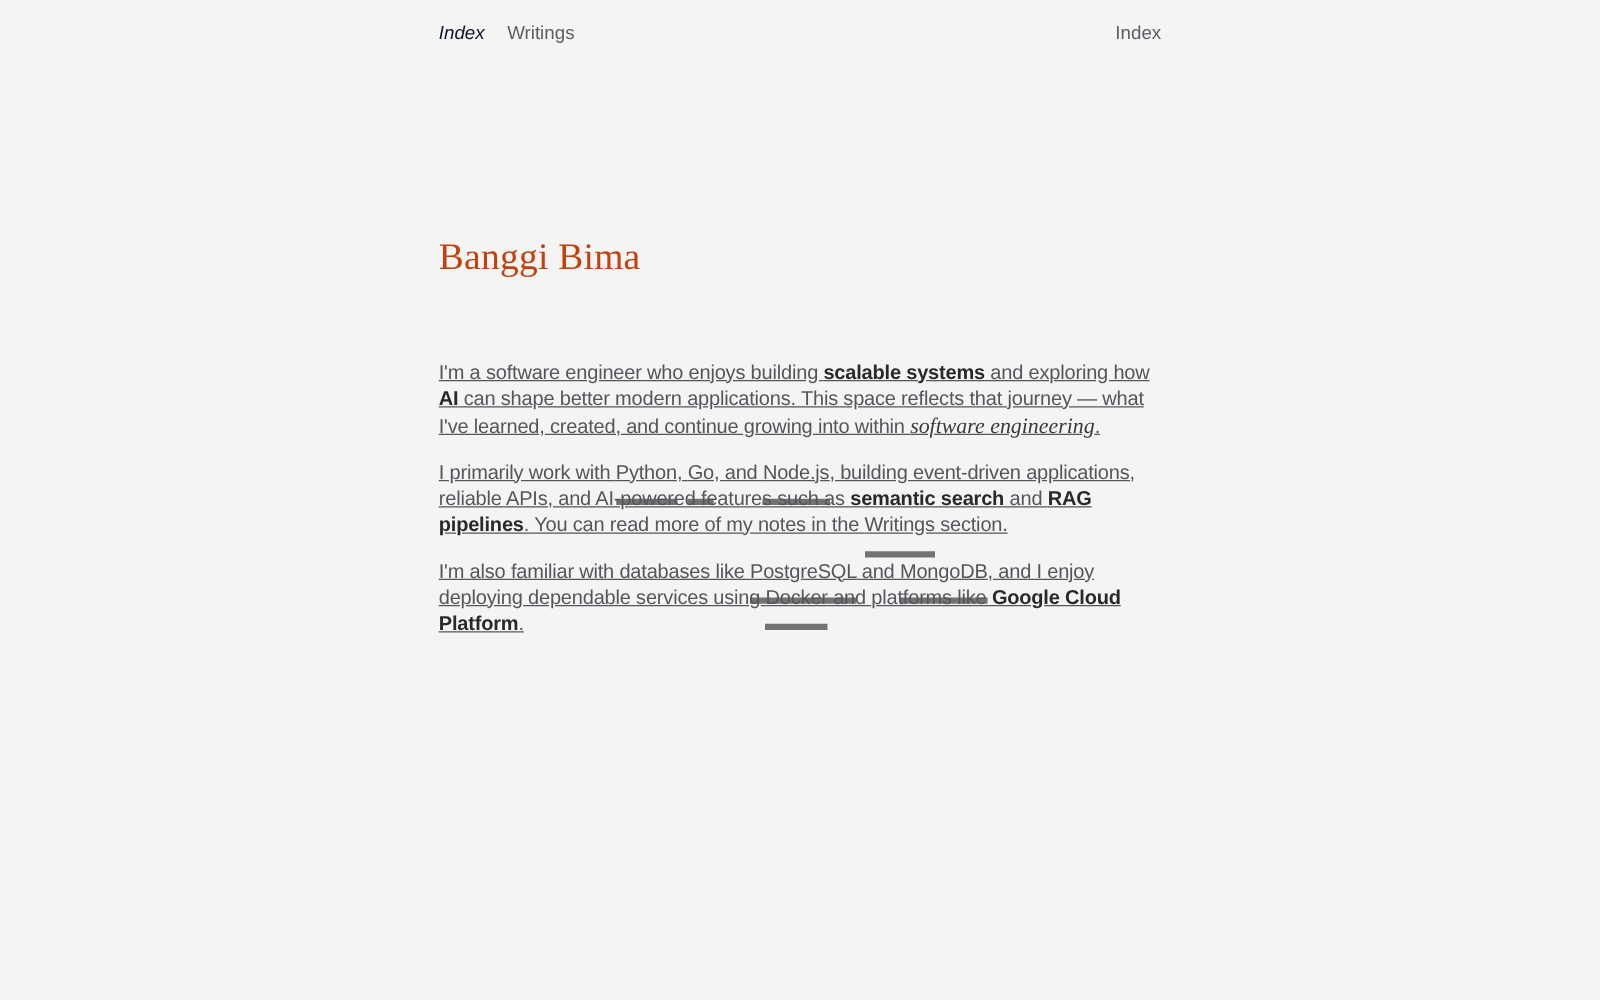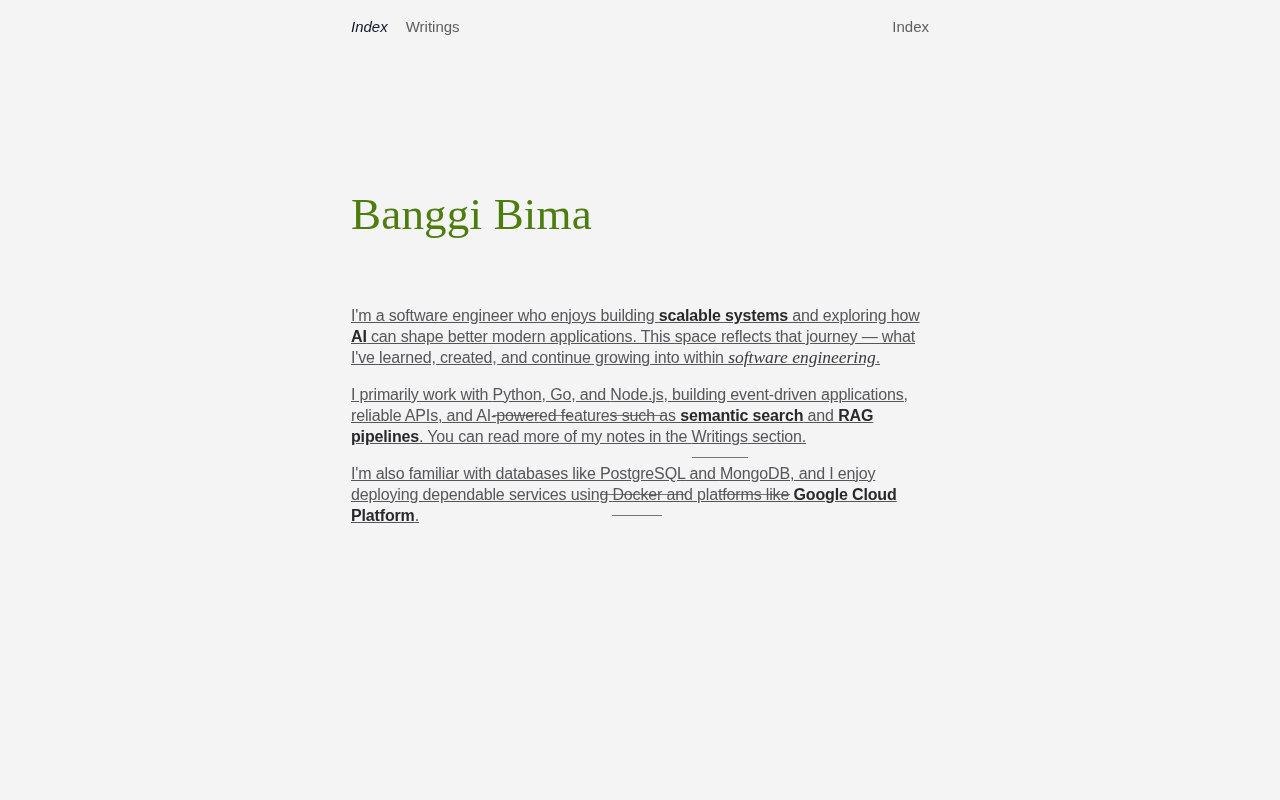--- a/index.html
+++ b/index.html
@@ -37,24 +37,24 @@
     text-decoration: none;
     cursor: pointer;
   }
   .nav-link.active {
     color: #0f172a;
     font-style: italic;
   }
   .page-title {
     font-family: "Liberation Serif", "DejaVu Serif", serif;
     font-weight: 500;
-    font-size: 45px;
+    font-size: 30px;
     line-height: 1.15;
     letter-spacing: 0.2px;
-    color: #4d7c0f;
+    color: #c2410c;
     margin: 152px 0 0 0;
   }
   .intro {
     margin-top: 64px;
     font-size: 16px;
     line-height: 21px;
     letter-spacing: -0.15px;
     color: #55555b;
   }
   .para {
@@ -68,21 +68,21 @@
   .seg-italic {
     font-family: "Liberation Serif", "DejaVu Serif", serif;
     font-style: italic;
     font-size: 17.5px;
     letter-spacing: 0;
     color: #3a3a3e;
   }
   .seg-link {
     color: inherit;
     text-decoration: none;
-    border-bottom: 1px solid #737373;
+    border-bottom: 5px solid #737373;
     padding-bottom: 12px;
     cursor: pointer;
   }
 </style>
 </head>
 <body>
 
 <div class="page">
   <div class="container">
 

